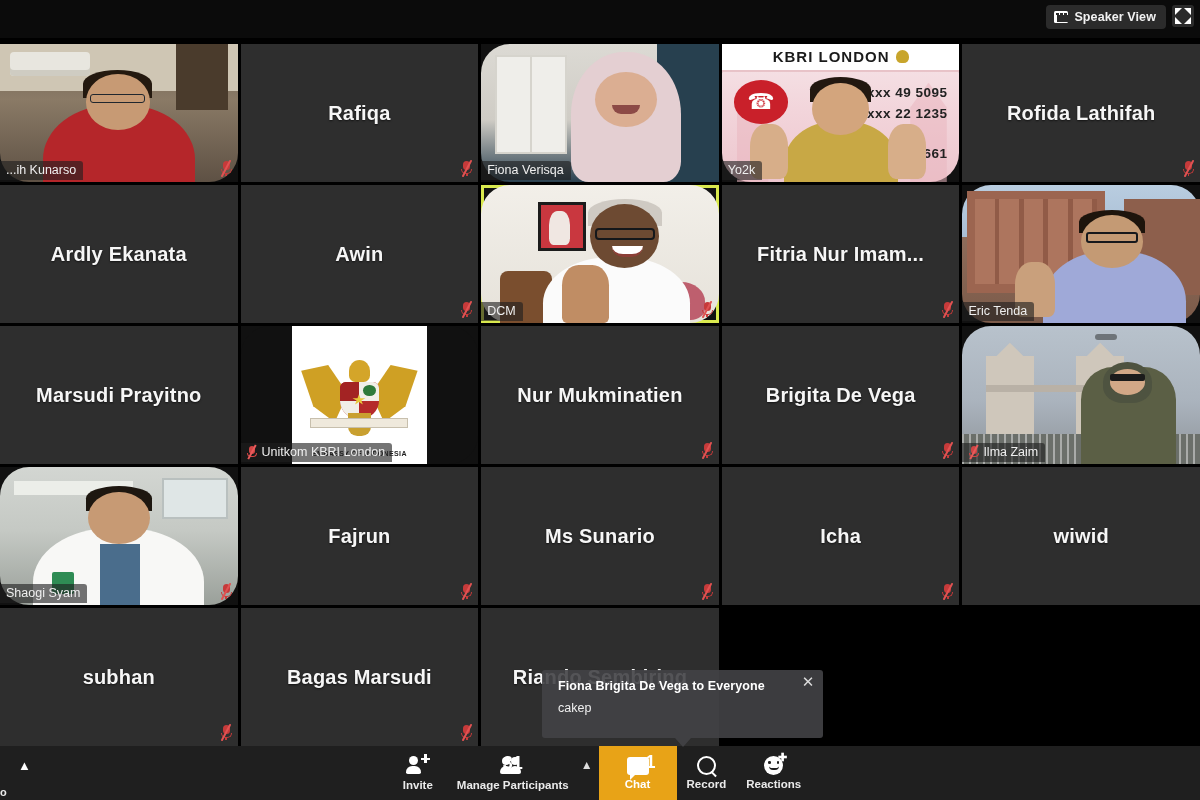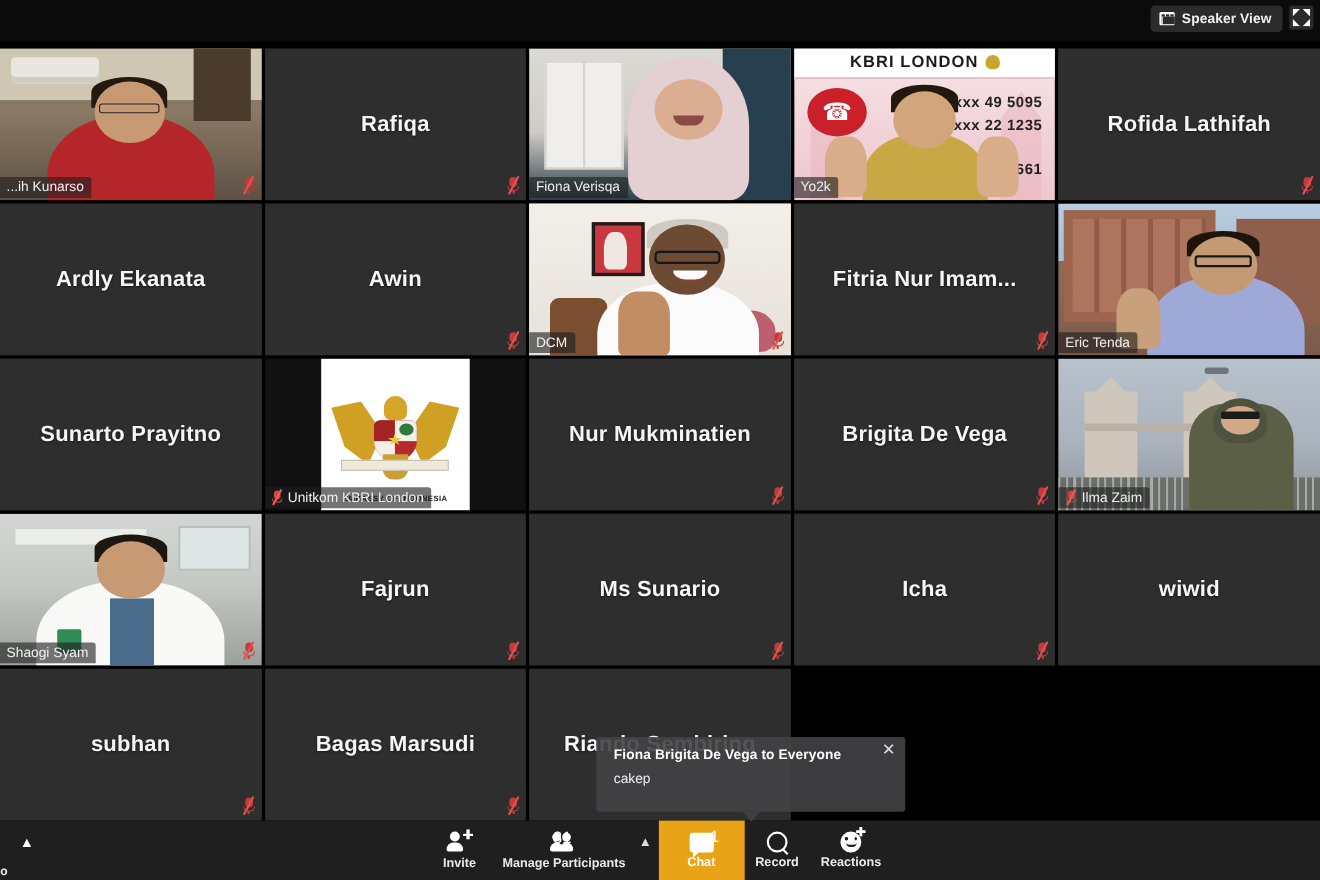--- a/index.html
+++ b/index.html
@@ -108,21 +108,21 @@
     background: #e05252; transform: rotate(28deg); border-radius: 1px;
   }
   .vid-label .mini-mute {
     position: relative; width: 11px; height: 14px; flex: none;
   }
   .vid-label .mini-mute .b { position:absolute; left:2.5px; top:1px; width:6px; height:7.5px; border-radius:3px; background:#d04545; }
   .vid-label .mini-mute .s { position:absolute; left:.8px; top:7.5px; width:9.4px; height:4px; border:1.4px solid #d04545; border-top:none; border-radius:0 0 5px 5px; }
   .vid-label .mini-mute .l { position:absolute; left:4.5px; top:-1px; width:1.8px; height:16px; background:#e85a5a; transform:rotate(28deg); }
 
   
-  .scene { position: absolute; inset: 0; }
+  .scene { position: absolute; inset: 0; border-radius: 29px; }
   .person-head { position: absolute; border-radius: 50%; }
   .person-body { position: absolute; border-radius: 46% 46% 0 0 / 70% 70% 0 0; }
 
   
   .s-kunarso { background: linear-gradient(#6d6152 0%, #8a7a66 40%, #5e5144 100%); }
   .s-kunarso .wall { position:absolute; left:0; top:0; width:100%; height:34%; background:#cfc6b4; }
   .s-kunarso .ac { position:absolute; left:4%; top:6%; width:34%; height:17%; background:#e8e6df; border-radius:4px; box-shadow: inset 0 -6px 0 #cfccc2; }
   .s-kunarso .door { position:absolute; right:4%; top:0; width:22%; height:48%; background:#4a3b2c; }
   .s-kunarso .body { left:18%; bottom:0; width:64%; height:56%; background:#b5262a; }
   .s-kunarso .head { left:36%; top:22%; width:27%; height:40%; background:#c79a74; }
@@ -266,21 +266,21 @@
   .tb-items { display: flex; align-items: center; gap: 0; }
   .tb-item {
     position: relative;
     min-width: 58px; height: 54px;
     display: flex; flex-direction: column; align-items: center; justify-content: center;
     gap: 3px; padding: 0 10px;
     color: #eaeaea; font-size: 11.5px; font-weight: bold;
   }
   .tb-item.highlight { background: #e8a317; color: #fff; min-width: 78px; }
   .tb-badge {
-    position: absolute; font-size: 15px; font-weight: normal; color: #fff;
+    position: absolute; font-size: 18px; font-weight: bold; color: #fff;
   }
   .ti { width: 24px; height: 20px; position: relative; }
   
   .ic-invite .h { position:absolute; left:3px; top:0; width:9px; height:9px; background:#fff; border-radius:50%; }
   .ic-invite .b { position:absolute; left:0; top:10px; width:15px; height:8px; background:#fff; border-radius:7px 7px 2px 2px; }
   .ic-invite .p1 { position:absolute; right:0; top:2px; width:9px; height:2.4px; background:#fff; }
   .ic-invite .p2 { position:absolute; right:3.3px; top:-1.3px; width:2.4px; height:9px; background:#fff; }
   
   .ic-people .h1 { position:absolute; left:1px; top:1px; width:8px; height:8px; background:#fff; border-radius:50%; }
   .ic-people .h2 { position:absolute; left:10px; top:1px; width:8px; height:8px; background:#fff; border-radius:50%; }
@@ -459,21 +459,21 @@
         <div class="person-head head"></div>
           <div class="glasses"></div>
           <div class="thumbup"></div>
       </div>
       <div class="vid-label">
         <span>Eric Tenda</span>
       </div>
     </div>
 
     <div class="tile">
-      <div class="tile-name">Sunarto Prayitno</div>
+      <div class="tile-name">Marsudi Prayitno</div>
     </div>
 
     <div class="tile video">
       <div class="scene s-garuda">
         <div class="card">
           <div class="wings">
             <div class="wing l"></div>
               <div class="wing r"></div>
             <div class="headg"></div>
             <div class="shield">

